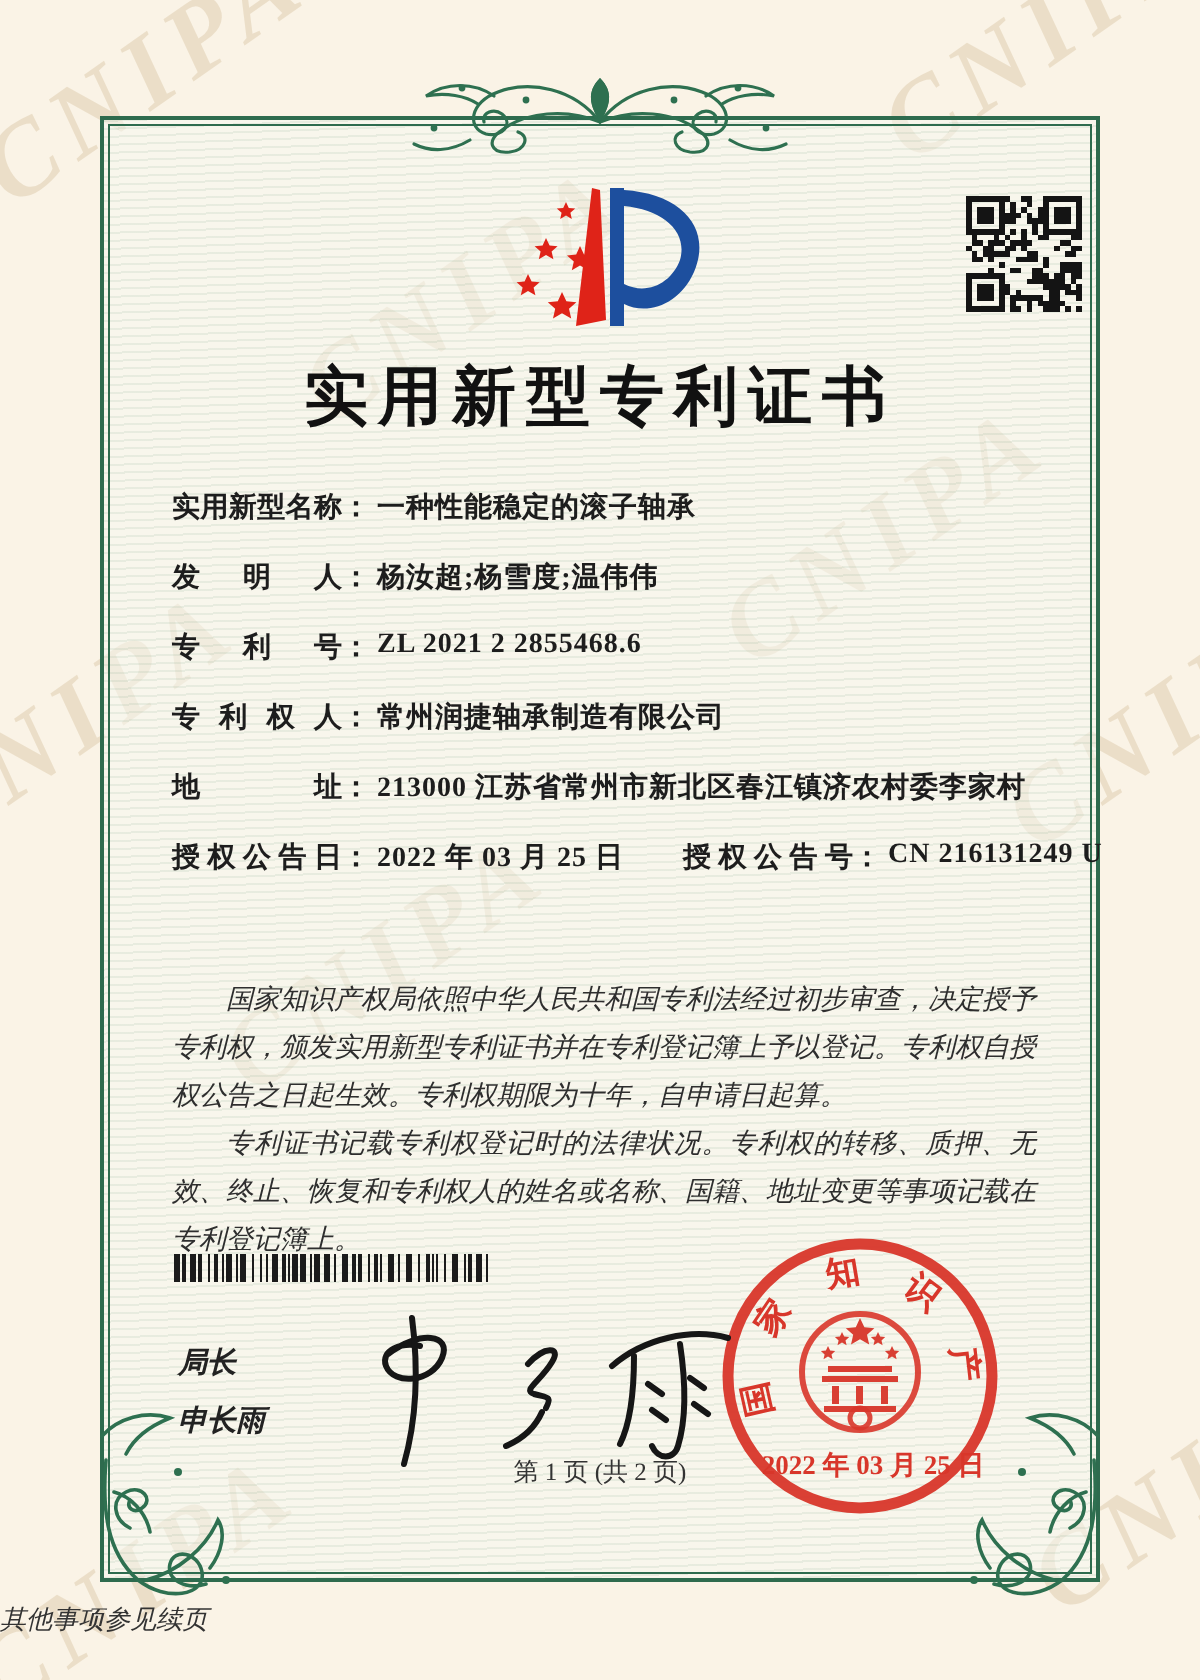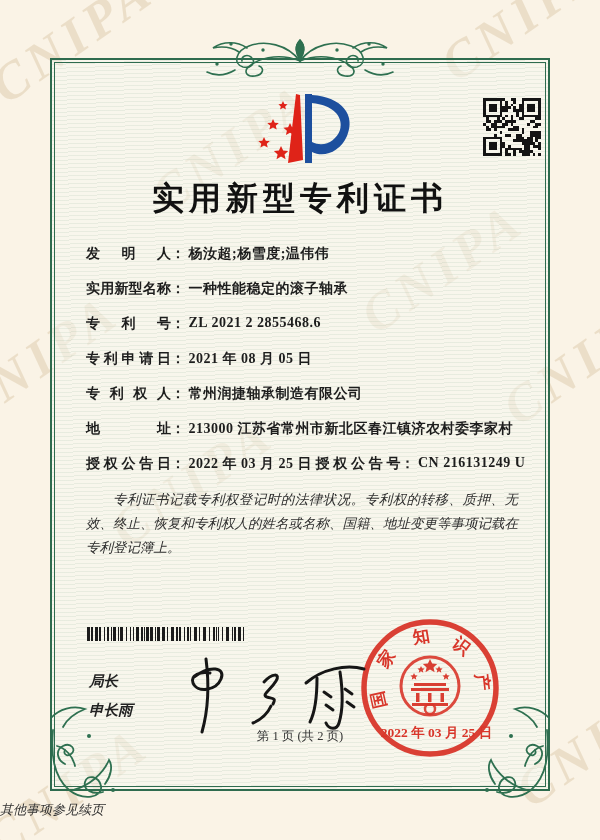--- a/index.html
+++ b/index.html
@@ -37,21 +37,21 @@
   .title{
     position:absolute;left:0;top:117px;width:100%;text-align:center;z-index:3;
     font-size:32px;font-weight:700;letter-spacing:5px;color:#111;
   }
   
   .fields{position:absolute;left:34px;top:185px;right:26px;z-index:3;font-size:14px;color:#1d1d1d;font-weight:600;}
   .row{height:35px;white-space:nowrap;}
   .lbl{display:inline-block;width:85px;text-align:justify;text-align-last:justify;vertical-align:top;}
   .colon{display:inline-block;vertical-align:top;}
   .val{display:inline-block;vertical-align:top;letter-spacing:0.5px;}
-  .grant2{}
+  .grant2{margin-left:26px;}
   
   .paras{position:absolute;left:34px;top:428px;width:432px;z-index:3;
     font-size:13.5px;line-height:24px;color:#2e2e2e;font-style:italic;text-align:justify;}
   .paras p{margin:0;text-indent:2em;}
   
   .barcode{position:absolute;left:35px;top:567px;z-index:3;}
   .director{position:absolute;left:37px;top:612px;z-index:3;
     font-family:"Liberation Sans","DejaVu Sans",sans-serif;font-weight:700;font-size:14.5px;color:#222;}
   .director div{margin-bottom:10px;font-style:italic;}
   .autograph{position:absolute;left:112px;top:592px;z-index:4;}
@@ -371,52 +371,49 @@
         <rect x="16" y="20" width="1" height="1"></rect>
         <rect x="18" y="20" width="1" height="1"></rect>
         <rect x="20" y="20" width="1" height="1"></rect>
       </g>
     </svg>
 
   <div class="title">实用新型专利证书</div>
 
   <div class="fields">
     <div class="row">
+      <span class="lbl">实用新型名称</span><span class="colon">：</span>
+      <span class="val">一种性能稳定的滚子轴承</span>
+    </div>
+    <div class="row">
       <span class="lbl">发明人</span><span class="colon">：</span>
       <span class="val">杨汝超;杨雪度;温伟伟</span>
     </div>
     <div class="row">
-      <span class="lbl">实用新型名称</span><span class="colon">：</span>
-      <span class="val">一种性能稳定的滚子轴承</span>
-    </div>
-    <div class="row">
       <span class="lbl">专利号</span><span class="colon">：</span>
       <span class="val">ZL 2021 2 2855468.6</span>
-    </div>
-    <div class="row">
-      <span class="lbl">专利申请日</span><span class="colon">：</span>
-      <span class="val">2021 年 08 月 05 日</span>
     </div>
     <div class="row">
       <span class="lbl">专利权人</span><span class="colon">：</span>
       <span class="val">常州润捷轴承制造有限公司</span>
     </div>
     <div class="row">
       <span class="lbl">地址</span><span class="colon">：</span>
       <span class="val">213000 江苏省常州市新北区春江镇济农村委李家村</span>
     </div>
     <div class="row">
       <span class="lbl">授权公告日</span><span class="colon">：</span>
       <span class="val">2022 年 03 月 25 日</span>
       <span class="lbl grant2">授权公告号</span><span class="colon">：</span>
       <span class="val">CN 216131249 U</span>
     </div>
   </div>
 
   <div class="paras">
+    <p>国家知识产权局依照中华人民共和国专利法经过初步审查，决定授予专利权，颁发实用新型专利证书并在专利登记簿上予以登记。专利权自授权公告之日起生效。专利权期限为十年，自申请日起算。</p>
     <p>专利证书记载专利权登记时的法律状况。专利权的转移、质押、无效、终止、恢复和专利权人的姓名或名称、国籍、地址变更等事项记载在专利登记簿上。</p>
   </div>
 
   <svg class="barcode" id="barcode-svg" width="158" height="14" viewBox="0 0 158 14">
       <g fill="#1b1b1b">
         <rect x="0" y="0" width="3" height="14"></rect>
         <rect x="4" y="0" width="2" height="14"></rect>
         <rect x="8" y="0" width="3" height="14"></rect>
         <rect x="12" y="0" width="2" height="14"></rect>
         <rect x="17" y="0" width="1" height="14"></rect>

